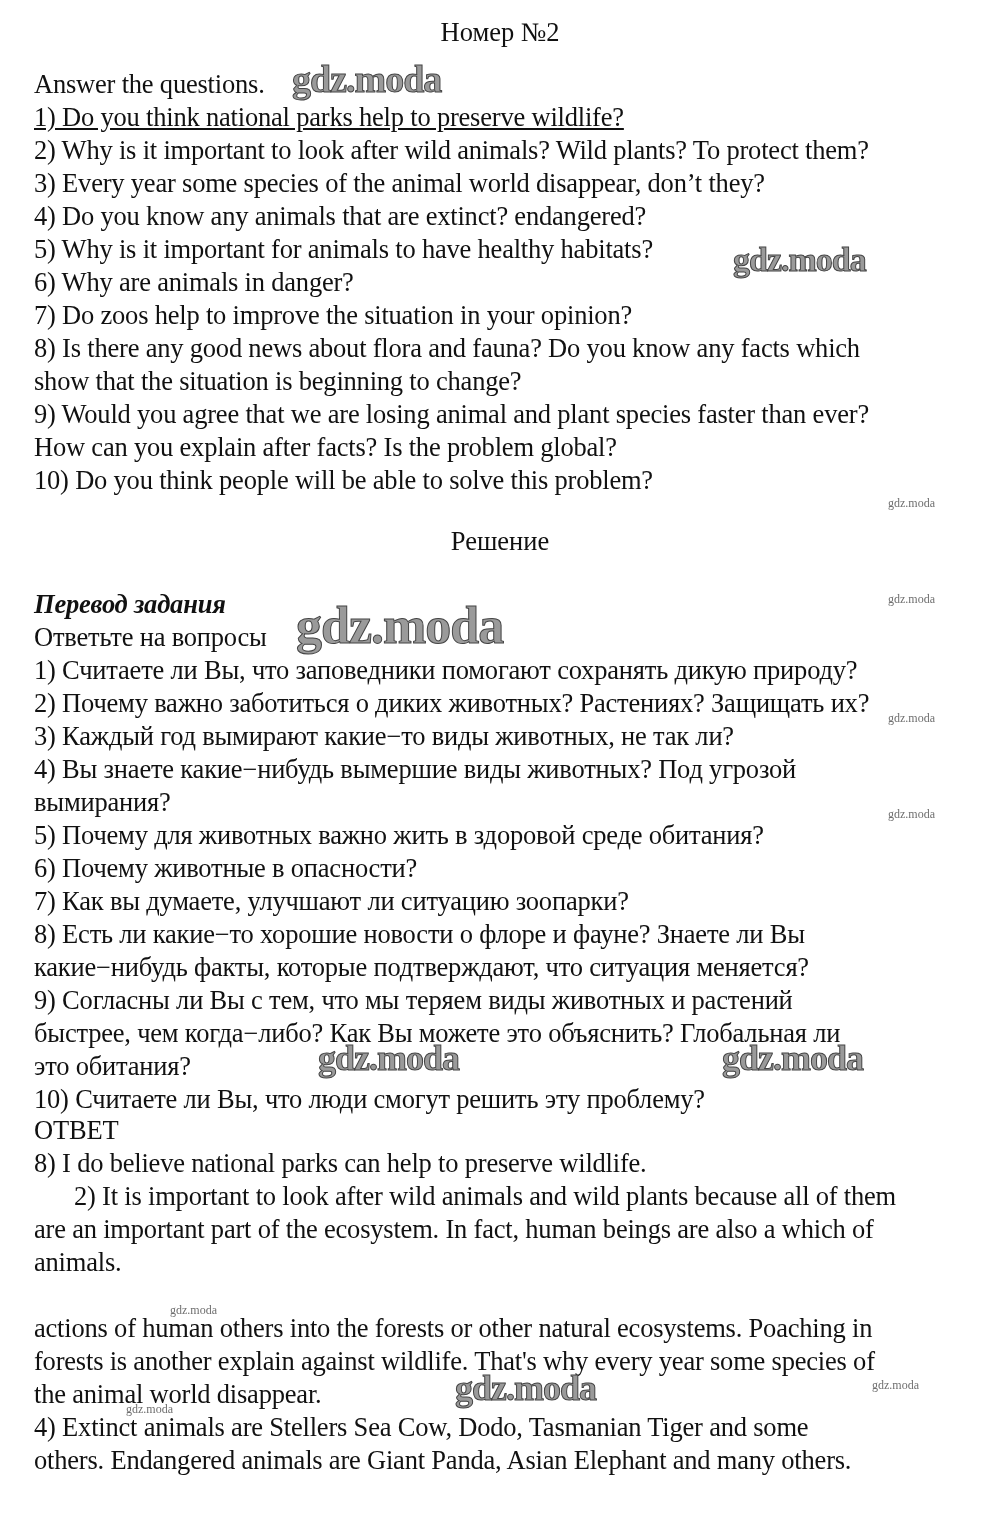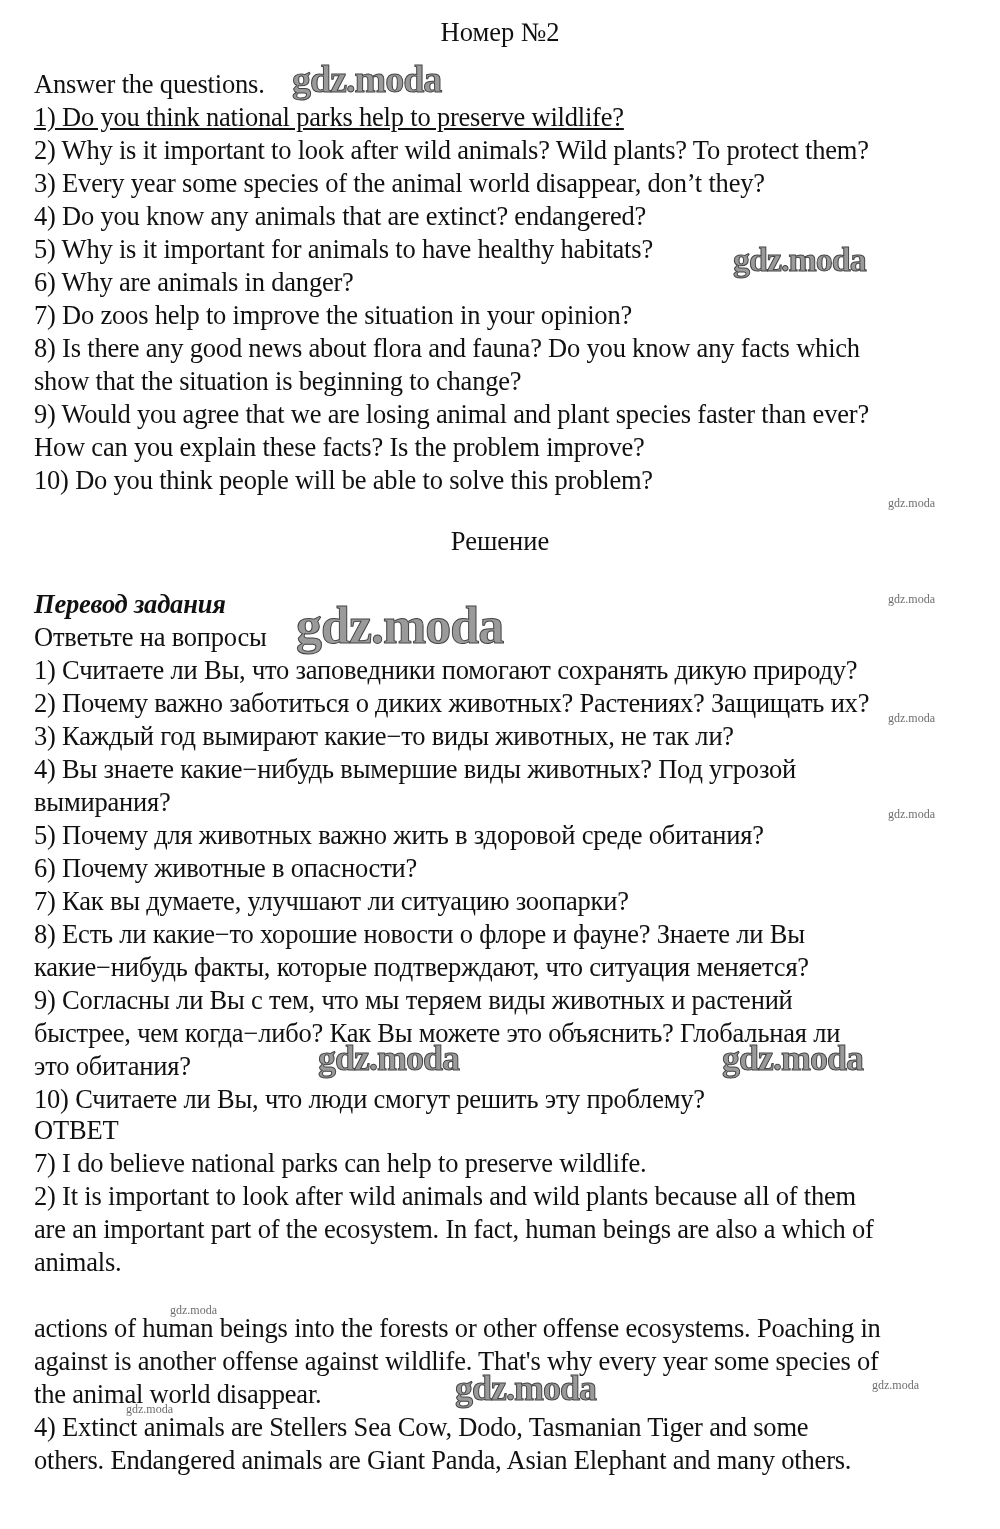--- a/index.html
+++ b/index.html
@@ -74,21 +74,21 @@
   <div class="line" style="top:101px;text-decoration:underline;">1) Do you think national parks help to preserve wildlife?</div>
   <div class="line" style="top:134px;">2) Why is it important to look after wild animals? Wild plants? To protect them?</div>
   <div class="line" style="top:167px;">3) Every year some species of the animal world disappear, don’t they?</div>
   <div class="line" style="top:200px;">4) Do you know any animals that are extinct? endangered?</div>
   <div class="line" style="top:233px;">5) Why is it important for animals to have healthy habitats?</div>
   <div class="line" style="top:266px;">6) Why are animals in danger?</div>
   <div class="line" style="top:299px;">7) Do zoos help to improve the situation in your opinion?</div>
   <div class="line" style="top:332px;">8) Is there any good news about flora and fauna? Do you know any facts which</div>
   <div class="line" style="top:365px;">show that the situation is beginning to change?</div>
   <div class="line" style="top:398px;">9) Would you agree that we are losing animal and plant species faster than ever?</div>
-  <div class="line" style="top:431px;">How can you explain these facts? Is the problem improve?</div>
+  <div class="line" style="top:431px;">How can you explain after facts? Is the problem global?</div>
   <div class="line" style="top:464px;">10) Do you think people will be able to solve this problem?</div>
 
   <div class="center" style="top:525px;">Решение</div>
 
   <div class="line" style="top:621px;">Ответьте на вопросы</div>
   <div class="line italic-bold" style="top:588px;">Перевод задания</div>
   <div class="line" style="top:654px;">1) Считаете ли Вы, что заповедники помогают сохранять дикую природу?</div>
   <div class="line" style="top:687px;">2) Почему важно заботиться о диких животных? Растениях? Защищать их?</div>
   <div class="line" style="top:720px;">3) Каждый год вымирают какие−то виды животных, не так ли?</div>
   <div class="line" style="top:753px;">4) Вы знаете какие−нибудь вымершие виды животных? Под угрозой</div>
@@ -97,26 +97,26 @@
   <div class="line" style="top:852px;">6) Почему животные в опасности?</div>
   <div class="line" style="top:885px;">7) Как вы думаете, улучшают ли ситуацию зоопарки?</div>
   <div class="line" style="top:918px;">8) Есть ли какие−то хорошие новости о флоре и фауне? Знаете ли Вы</div>
   <div class="line" style="top:951px;">какие−нибудь факты, которые подтверждают, что ситуация меняется?</div>
   <div class="line" style="top:984px;">9) Согласны ли Вы с тем, что мы теряем виды животных и растений</div>
   <div class="line" style="top:1017px;">быстрее, чем когда−либо? Как Вы можете это объяснить? Глобальная ли</div>
   <div class="line" style="top:1050px;">это обитания?</div>
   <div class="line" style="top:1083px;">10) Считаете ли Вы, что люди смогут решить эту проблему?</div>
 
   <div class="line bold" style="top:1114px;">ОТВЕТ</div>
-  <div class="line" style="top:1147px;">7) I do believe national parks can help to preserve wildlife.</div>
-  <div class="line" style="top:1180px;">2) It is important to look after wild animals and wild plants because all of them</div>
+  <div class="line" style="top:1147px;">8) I do believe national parks can help to preserve wildlife.</div>
+  <div class="line" style="top:1180px;margin-left:40px;">2) It is important to look after wild animals and wild plants because all of them</div>
   <div class="line" style="top:1213px;">are an important part of the ecosystem. In fact, human beings are also a which of</div>
   <div class="line" style="top:1246px;">animals.</div>
-  <div class="line" style="top:1312px;">actions of human beings into the forests or other offense ecosystems. Poaching in</div>
-  <div class="line" style="top:1345px;">against is another offense against wildlife. That's why every year some species of</div>
+  <div class="line" style="top:1312px;">actions of human others into the forests or other natural ecosystems. Poaching in</div>
+  <div class="line" style="top:1345px;">forests is another explain against wildlife. That's why every year some species of</div>
   <div class="line" style="top:1378px;">the animal world disappear.</div>
   <div class="line" style="top:1411px;">4) Extinct animals are Stellers Sea Cow, Dodo, Tasmanian Tiger and some</div>
   <div class="line" style="top:1444px;">others. Endangered animals are Giant Panda, Asian Elephant and many others.</div>
 
   <div class="wm-big" style="left:292px; top:60px; font-size:38px;">gdz.moda</div>
   <div class="wm-big" style="left:733px; top:243px; font-size:34px;">gdz.moda</div>
   <div class="wm-big" style="left:296px; top:600px; font-size:52px;">gdz.moda</div>
   <div class="wm-big" style="left:318px; top:1040px; font-size:36px;">gdz.moda</div>
   <div class="wm-big" style="left:722px; top:1040px; font-size:36px;">gdz.moda</div>
   <div class="wm-big" style="left:455px; top:1370px; font-size:36px;">gdz.moda</div>

